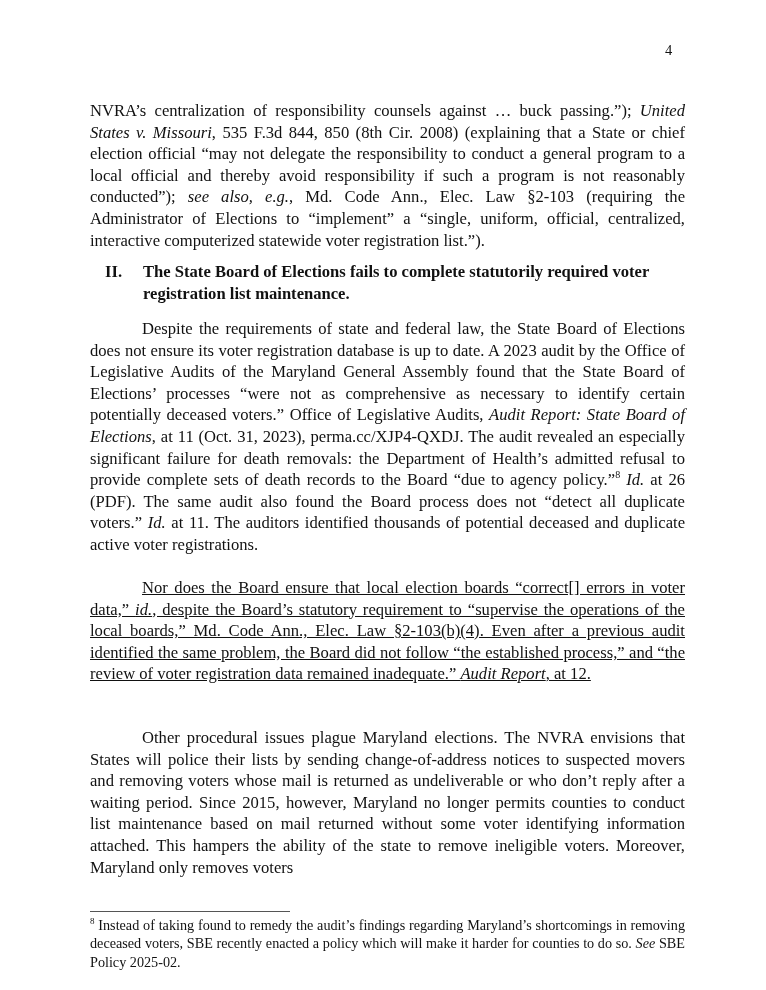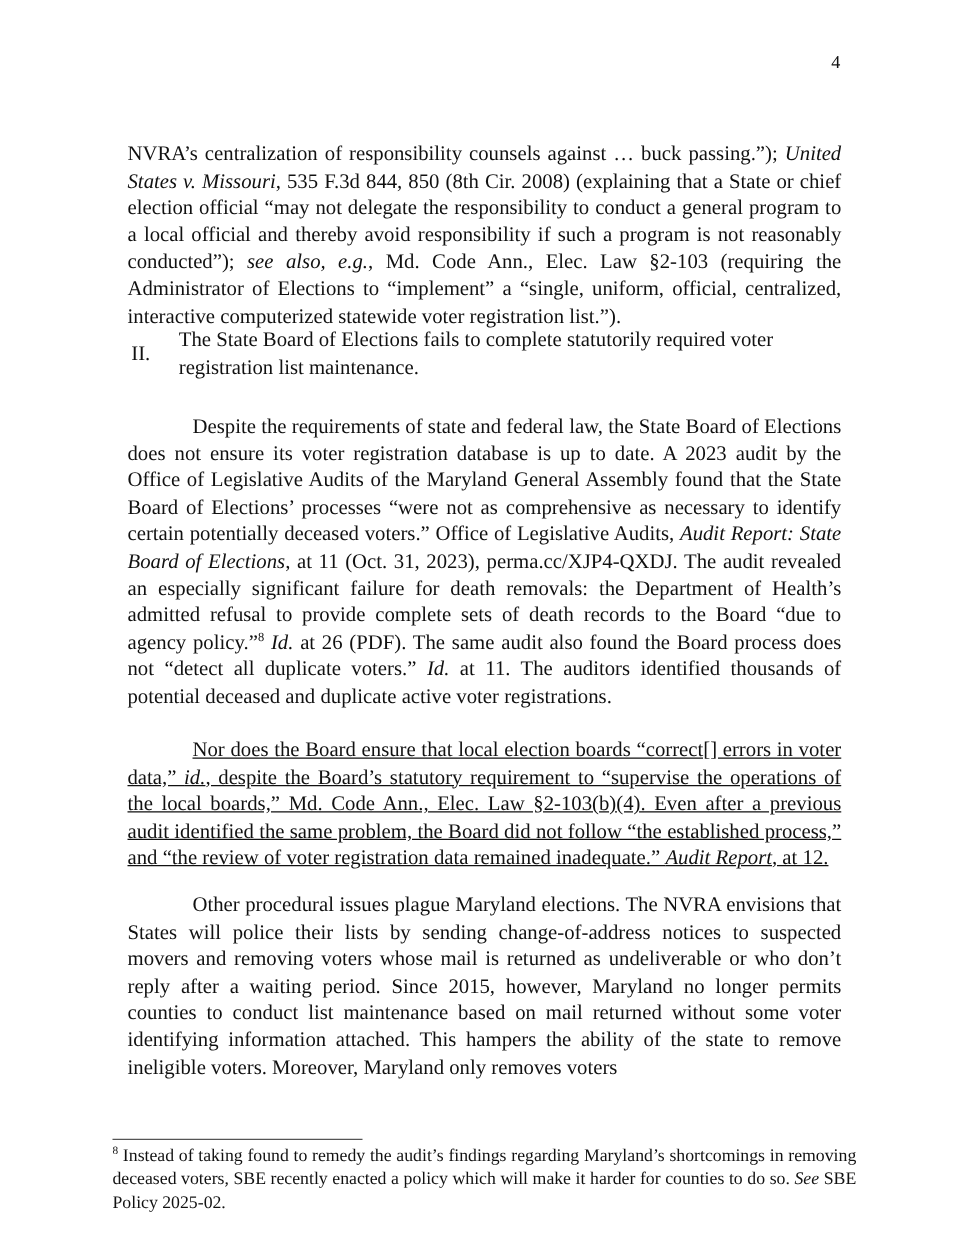--- a/index.html
+++ b/index.html
@@ -10,33 +10,32 @@
   }
   .page-number {
     position: absolute; top: 42px; left: 665px;
     font-size: 14.5px;
   }
   .body-text {
     position: absolute; left: 90px; width: 595px;
     font-size: 16.6px; line-height: 21.6px;
     text-align: justify;
   }
-  .body-text p { margin: 12px; }
+  .body-text p { margin: 0; }
   .para-intro { top: 100px; }
   .heading {
     position: absolute; top: 261px; left: 105px; width: 580px;
-    font-weight: normal; font-size: 16.6px; line-height: 21.5px;
+    font-weight: bold; font-size: 16.6px; line-height: 21.5px;
     display: flex;
-    align-items: center;
   }
   .heading .num { width: 38px; flex: none; }
   .heading .txt { flex: 1; }
   .para-1 { top: 318px; }
   .para-2 { top: 577px; text-decoration: underline; }
-  .para-3 { top: 701px; }
+  .para-3 { top: 727px; }
   .indent { text-indent: 52px; }
   i { font-style: italic; }
   sup.fnref { font-size: 10px; line-height: 0; vertical-align: super; }
   .footnote-rule {
     position: absolute; top: 911px; left: 90px; width: 200px; height: 0;
     border-top: 1px solid #555555;
   }
   .footnote {
     position: absolute; top: 916px; left: 90px; width: 595px;
     font-size: 14.2px; line-height: 18.4px; text-align: justify;

